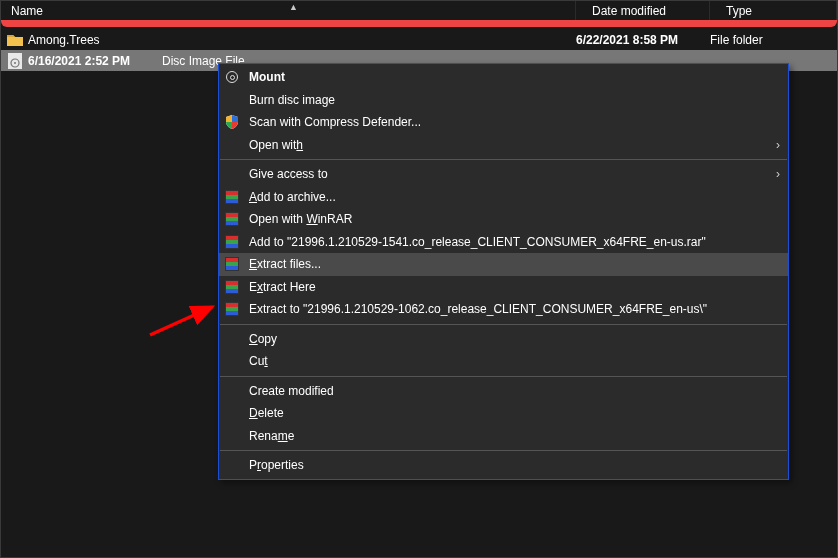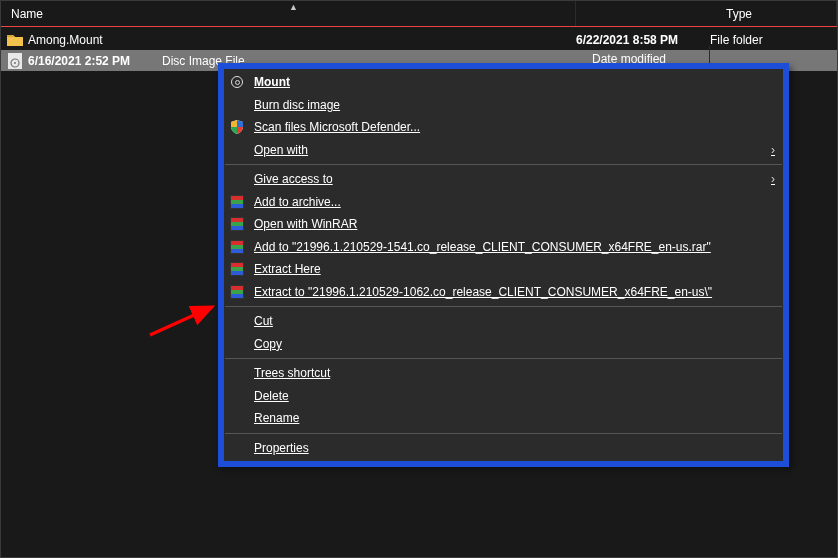--- a/index.html
+++ b/index.html
@@ -10,23 +10,24 @@
     font-family: "Segoe UI", Arial, sans-serif;
     font-size: 12px;
     color: #fff;
     overflow: hidden;
     position: relative;
     border: 1px solid #3a3a3a;
   }
   .header {
     display: flex;
     height: 26px;
-    align-items: flex-start;
+    align-items: flex-end;
     background: #191919;
-    border-bottom: 1px solid #ef4444;
+    border-bottom: 7px solid #ef4444;
+    border-radius: 6px;
   }
   .header .col {
     display: flex;
     align-items: center;
     height: 100%;
     padding: 0 8px 0 16px;
     border-right: 1px solid #2b2b2b;
     justify-content: space-between;
   }
   .header .col:first-child { padding-left: 10px; }
@@ -69,24 +70,23 @@
     left: 145px;
     top: 280px;
     pointer-events: none;
   }
   .context-menu {
     position: absolute;
     left: 217px;
     top: 62px;
     width: 571px;
     background: #2b2b2b;
-    border: 6px solid #1d4ed8;
+    border: 1px solid #1d4ed8;
     box-shadow: 3px 3px 6px rgba(0,0,0,0.4);
     padding: 2px 0;
-    text-decoration: underline;
   }
   .menu-item {
     display: flex;
     align-items: center;
     height: 22.5px;
     padding: 0 8px 0 4px;
   }
   .menu-item.highlight { background: #4a4a4a; }
   .menu-icon {
     width: 18px;
@@ -154,21 +154,21 @@
 </div>
 
 <div class="files">
   <div class="file-row">
     <span class="icon">
       <svg class="folder-svg" viewBox="0 0 16 14">
         <path d="M0 2 L6 2 L8 4 L16 4 L16 13 L0 13 Z" fill="#f2c14e"></path>
         <path d="M0 2 L6 2 L8 4 L0 4 Z" fill="#d9a53b"></path>
       </svg>
     </span>
-    <span class="name">Among.Mount</span>
+    <span class="name">Among.Trees</span>
     <span class="date">6/22/2021 8:58 PM</span>
     <span class="type">File folder</span>
   </div>
   <div class="file-row selected">
     <span class="icon">
       <svg class="iso-svg" viewBox="0 0 14 16">
         <rect x="0" y="0" width="14" height="16" fill="#e8e8e8"></rect>
         <circle cx="7" cy="10" r="4" fill="none" stroke="#777" stroke-width="1.2"></circle>
         <circle cx="7" cy="10" r="1" fill="#777"></circle>
       </svg>
@@ -202,21 +202,21 @@
   <div class="menu-item">
     <span class="menu-icon">
       <svg class="defender-svg" viewBox="0 0 16 16">
         <path d="M8 1 L14 3 V8 C14 11 11 14 8 15 C5 14 2 11 2 8 V3 Z" fill="#fff"></path>
         <path d="M8 1 L14 3 V8 L8 8 Z" fill="#2f6fd6"></path>
         <path d="M8 8 L14 8 C14 11 11 14 8 15 Z" fill="#e63b2e"></path>
         <path d="M2 8 L8 8 L8 15 C5 14 2 11 2 8 Z" fill="#2aa84f"></path>
         <path d="M8 1 L2 3 V8 L8 8 Z" fill="#f2b430"></path>
       </svg>
     </span>
-    <span class="menu-text">Scan files Microsoft Defender...</span>
+    <span class="menu-text">Scan with Compress Defender...</span>
   </div>
   <div class="menu-item">
     <span class="menu-icon"></span>
     <span class="menu-text">Open wit<span class="ul">h</span></span>
     <span class="submenu-arrow">›</span>
   </div>
 
   <div class="menu-sep"></div>
 
   <div class="menu-item">
@@ -247,20 +247,30 @@
   <div class="menu-item">
     <span class="menu-icon">
         <span class="winrar-bars">
           <div class="r"></div>
           <div class="g"></div>
           <div class="b"></div>
         </span>
       </span>
     <span class="menu-text">Add to "21996.1.210529-1541.co_release_CLIENT_CONSUMER_x64FRE_en-us.rar"</span>
   </div>
+  <div class="menu-item highlight">
+    <span class="menu-icon">
+        <span class="winrar-bars">
+          <div class="r"></div>
+          <div class="g"></div>
+          <div class="b"></div>
+        </span>
+      </span>
+    <span class="menu-text"><span class="ul">E</span>xtract files...</span>
+  </div>
   <div class="menu-item">
     <span class="menu-icon">
         <span class="winrar-bars">
           <div class="r"></div>
           <div class="g"></div>
           <div class="b"></div>
         </span>
       </span>
     <span class="menu-text">E<span class="ul">x</span>tract Here</span>
   </div>
@@ -272,32 +282,32 @@
           <div class="b"></div>
         </span>
       </span>
     <span class="menu-text">Extract to "21996.1.210529-1062.co_release_CLIENT_CONSUMER_x64FRE_en-us\"</span>
   </div>
 
   <div class="menu-sep"></div>
 
   <div class="menu-item">
     <span class="menu-icon"></span>
+    <span class="menu-text"><span class="ul">C</span>opy</span>
+  </div>
+  <div class="menu-item">
+    <span class="menu-icon"></span>
     <span class="menu-text">Cu<span class="ul">t</span></span>
   </div>
-  <div class="menu-item">
-    <span class="menu-icon"></span>
-    <span class="menu-text"><span class="ul">C</span>opy</span>
-  </div>
 
   <div class="menu-sep"></div>
 
   <div class="menu-item">
     <span class="menu-icon"></span>
-    <span class="menu-text">Trees shortcut</span>
+    <span class="menu-text">Create modified</span>
   </div>
   <div class="menu-item">
     <span class="menu-icon"></span>
     <span class="menu-text"><span class="ul">D</span>elete</span>
   </div>
   <div class="menu-item">
     <span class="menu-icon"></span>
     <span class="menu-text">Rena<span class="ul">m</span>e</span>
   </div>
 

